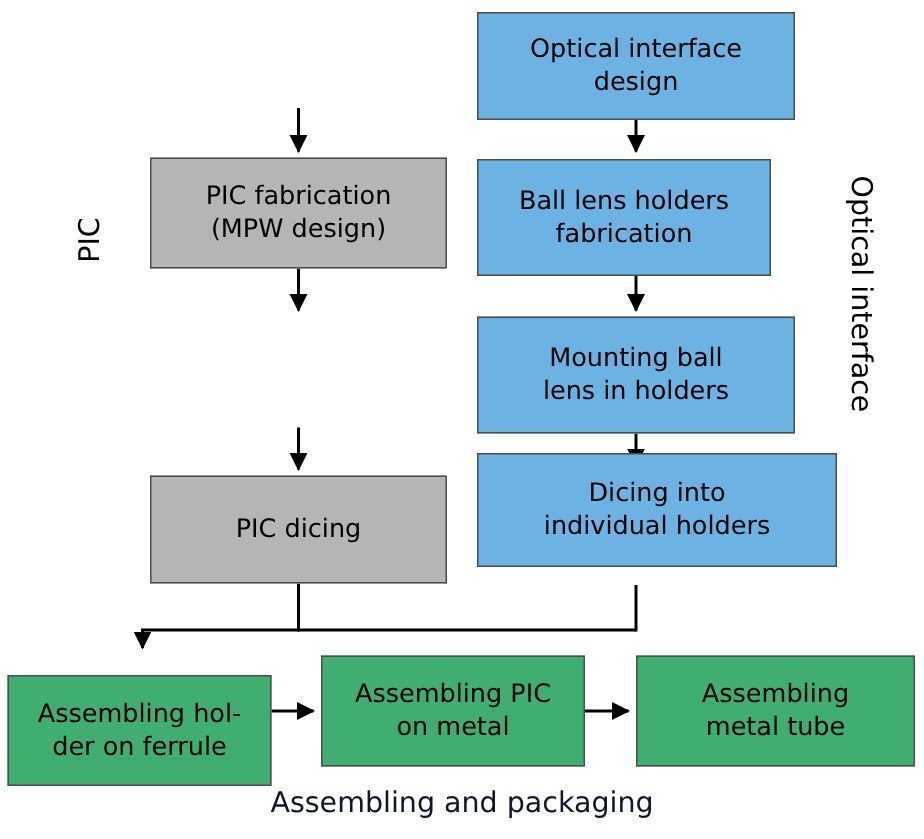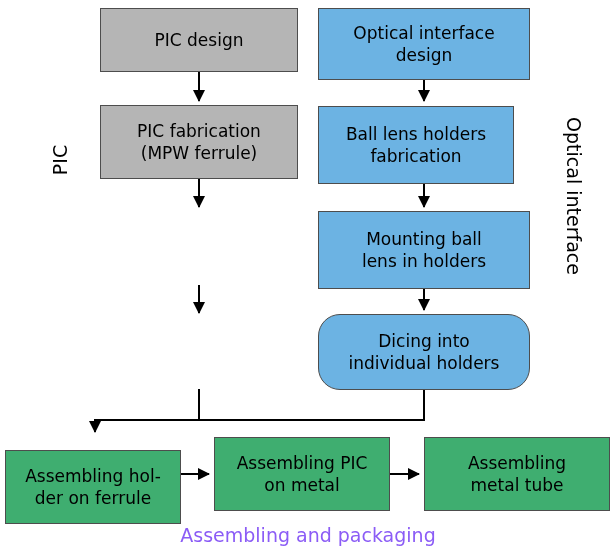--- a/index.html
+++ b/index.html
@@ -45,21 +45,21 @@
   .vlabel.cw {
     transform: translate(-50%, -50%) rotate(90deg);
   }
   .caption {
     position: absolute;
     left: 0;
     top: 524px;
     width: 616px;
     text-align: center;
     font-size: 19px;
-    color: #8b5cf6;
+    color: #0f172a;
   }
 </style>
 </head>
 <body>
 
 <div class="canvas">
 
   <svg class="arrows" viewBox="0 0 616 559">
     <defs>
       <marker id="ah" markerWidth="7" markerHeight="7" refX="5.5" refY="3" orient="auto" markerUnits="strokeWidth">
@@ -74,31 +74,31 @@
       <path d="M424,184 V207" marker-end="url(#ah)"></path>
       <path d="M424,289 V310" marker-end="url(#ah)"></path>
       <path d="M199,389 V421"></path>
       <path d="M424,390 V421"></path>
       <path d="M424,420 L95,420 L95,432" marker-end="url(#ah)"></path>
       <path d="M181,474 H209" marker-end="url(#ah)"></path>
       <path d="M390,474 H419" marker-end="url(#ah)"></path>
     </g>
   </svg>
 
-  <div class="box" style="left: 100px; top: 8px; width: 198px; height: 64px; background: rgb(181, 181, 181);">PIC design</div>
   <div class="box" style="left: 100px; top: 105px; width: 198px; height: 74px; background: rgb(181, 181, 181);">PIC fabrication
-(MPW ferrule)</div>
+(MPW design)</div>
+  <div class="box" style="left: 100px; top: 317px; width: 198px; height: 72px; background: rgb(181, 181, 181);">PIC dicing</div>
 
   <div class="box" style="left: 318px; top: 8px; width: 212px; height: 72px; background: rgb(108, 179, 227);">Optical interface
 design</div>
   <div class="box" style="left: 318px; top: 106px; width: 196px; height: 78px; background: rgb(108, 179, 227);">Ball lens holders
 fabrication</div>
   <div class="box" style="left: 318px; top: 211px; width: 212px; height: 78px; background: rgb(108, 179, 227); text-align: center;">Mounting ball
 lens in holders</div>
-  <div class="box" style="left: 318px; top: 314px; width: 212px; height: 76px; background: rgb(108, 179, 227); border-radius: 22px;">Dicing into
+  <div class="box" style="left: 318px; top: 302px; width: 240px; height: 76px; background: rgb(108, 179, 227);">Dicing into
 individual holders</div>
 
   <div class="box" style="left: 5px; top: 450px; width: 176px; height: 74px; background: rgb(63, 174, 112);">Assembling hol-
 der on ferrule</div>
   <div class="box" style="left: 214px; top: 437px; width: 176px; height: 74px; background: rgb(63, 174, 112);">Assembling PIC
 on metal</div>
   <div class="box" style="left: 424px; top: 437px; width: 186px; height: 74px; background: rgb(63, 174, 112);">Assembling
 metal tube</div>
 
   <div class="vlabel" style="left:60px; top:160px">PIC</div>

